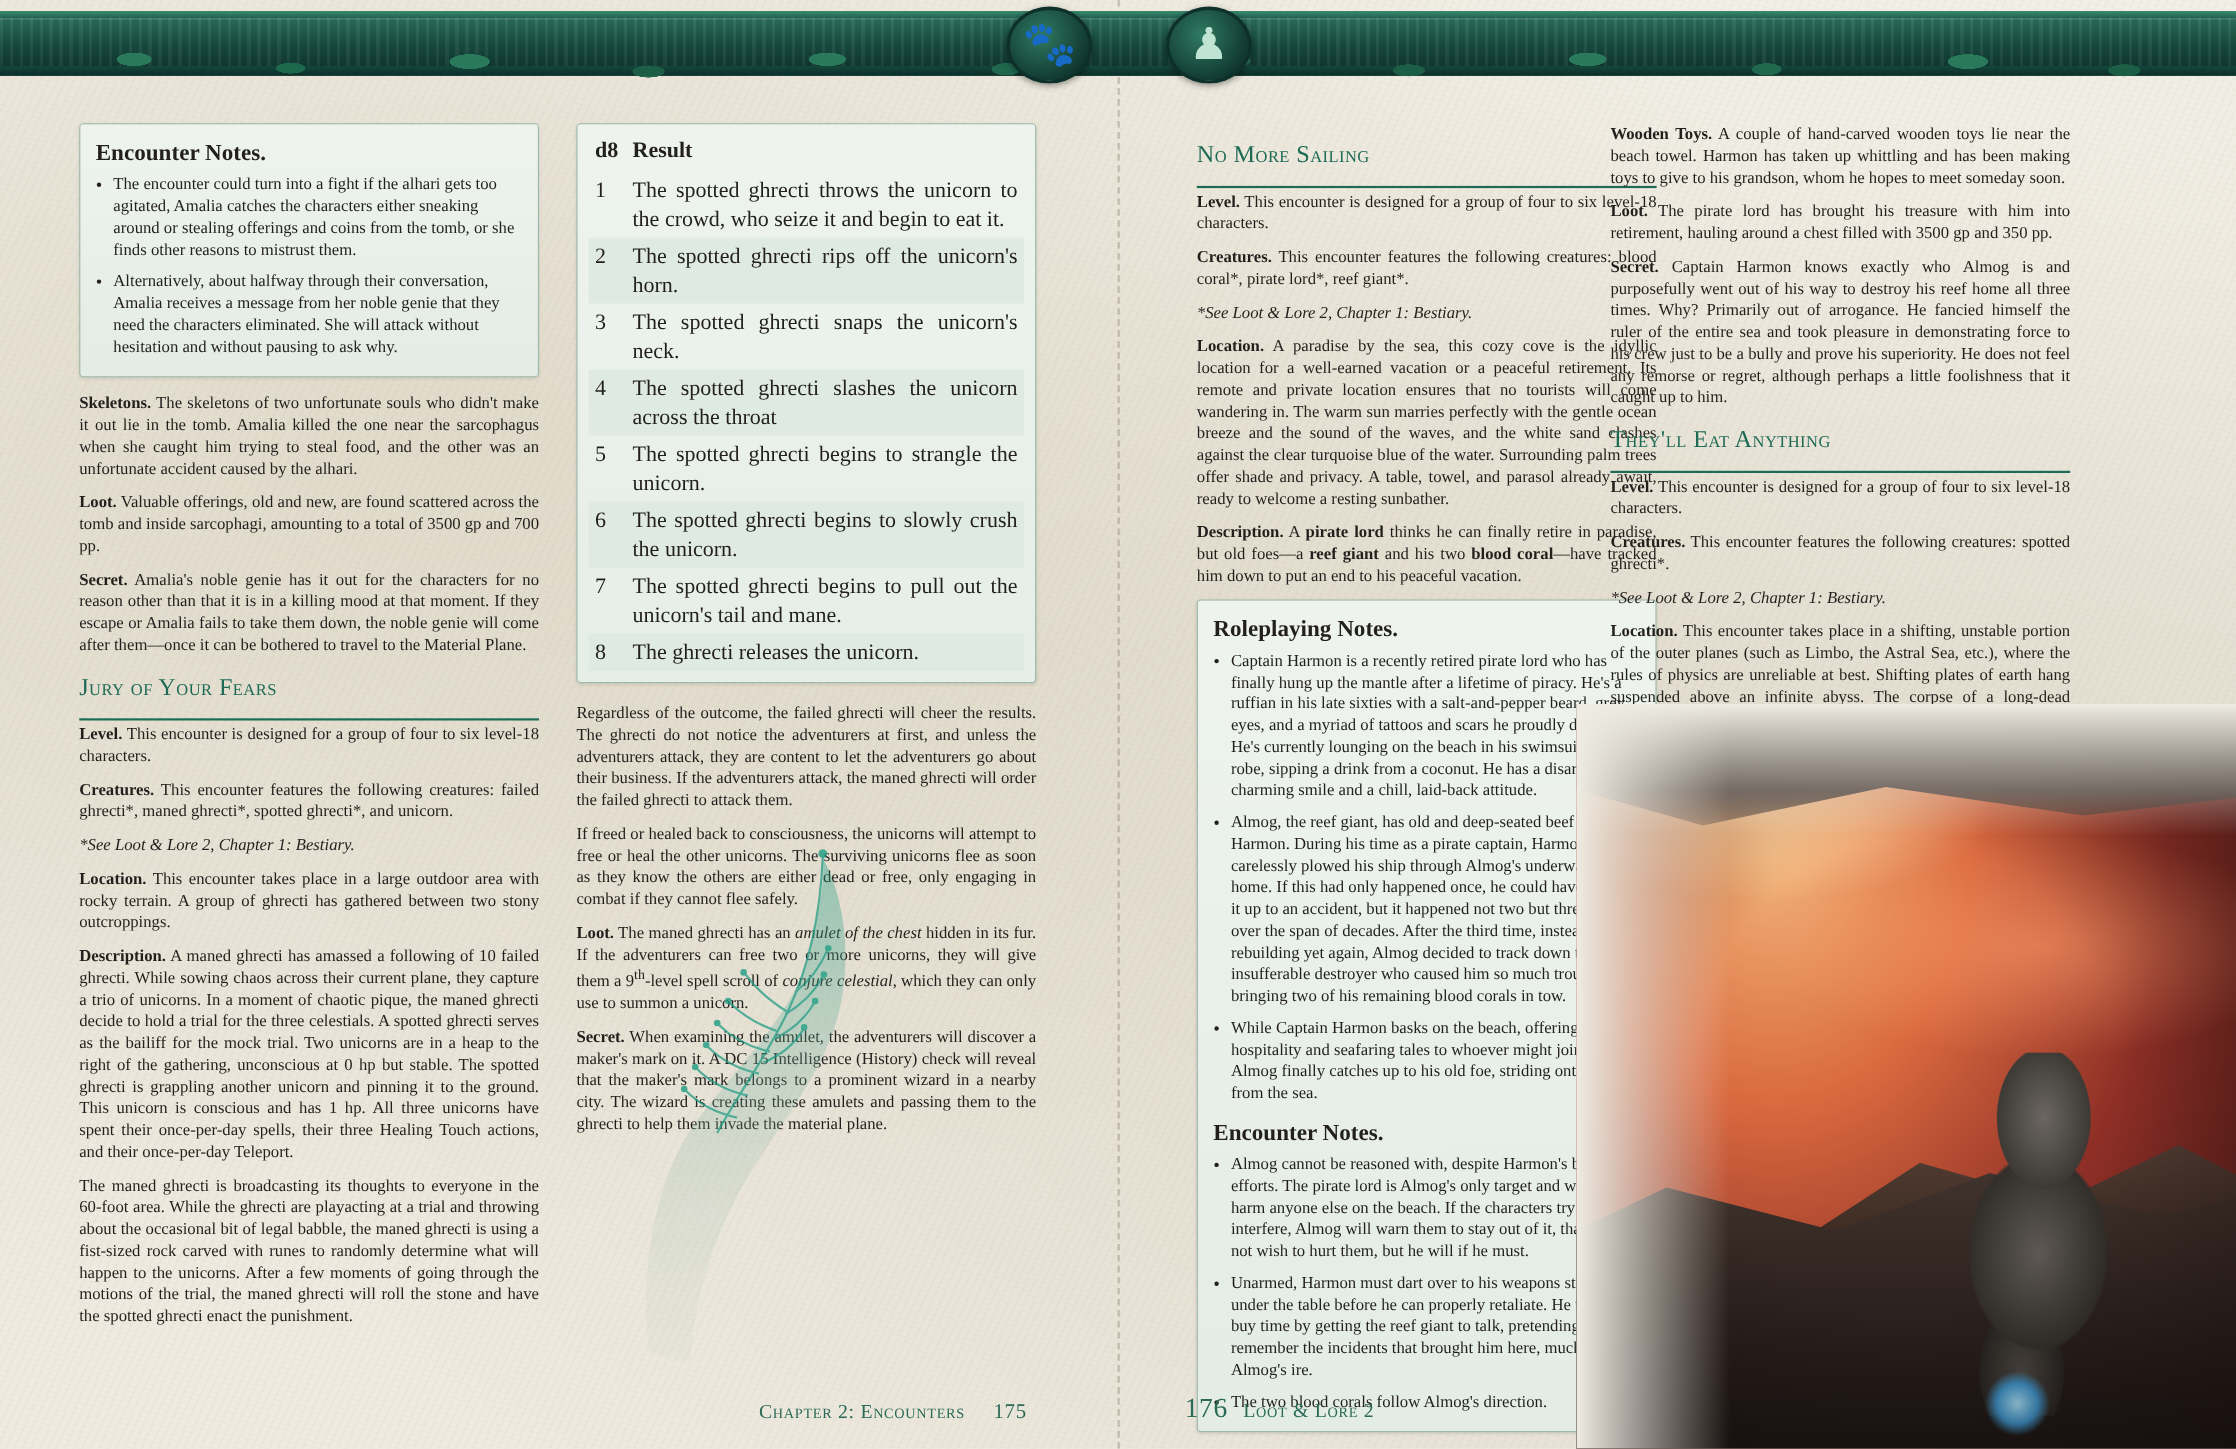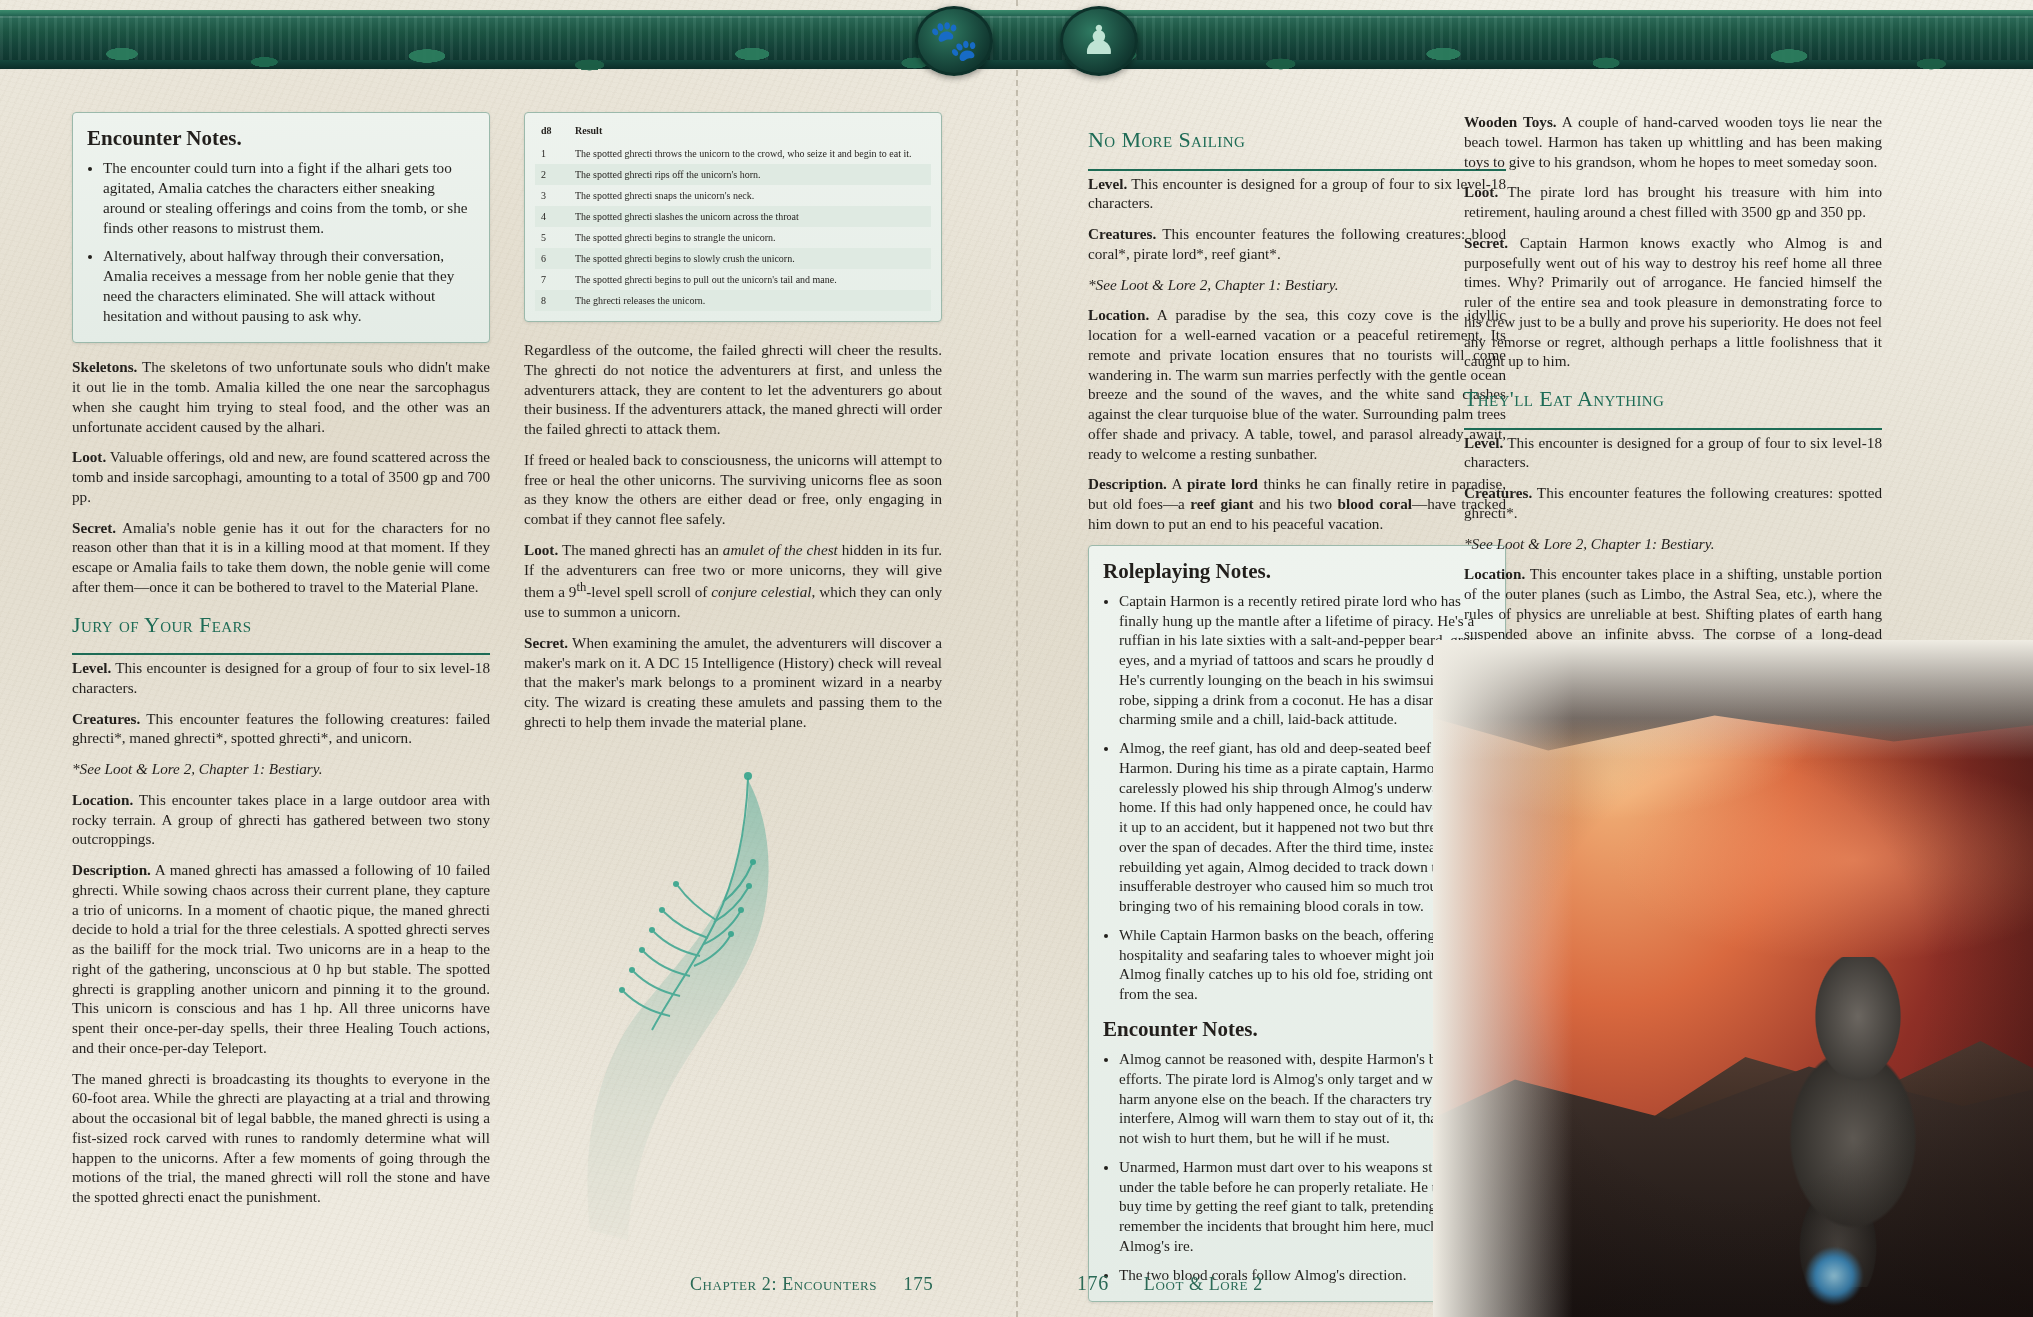--- a/index.html
+++ b/index.html
@@ -118,34 +118,34 @@
 
   
   .tbl-wrap {
     background: linear-gradient(180deg,#eef3ee,#e6eee8);
     border:1px solid #9bb9ab;
     border-radius:4px;
     padding:8px 10px 10px 10px;
     box-shadow: 0 1px 3px rgba(0,0,0,0.10);
     margin-bottom:18px;
   }
-  table { border-collapse:collapse; width:100%; font-size:10px; }
+  table { border-collapse:collapse; width:100%; font-size:20px; }
   th { text-align:left; font-weight:bold; padding:3px 6px 6px 6px; }
   td { padding:4px 6px; vertical-align:top; }
   td.num { width:34px; }
   tr.alt td { background:#dfeae2; }
 
   .pagefoot {
     position:absolute; bottom:22px; font-variant:small-caps;
     color:#2a6a56; font-size:18px; letter-spacing:0.6px;
   }
   .foot-left { left:690px; }
   .foot-left .pg { color:#2a6a56; margin-left:26px; font-size:19px;}
   .foot-right { left:1077px; }
-  .foot-right .pg { margin-right:35px; font-size:20px;}
+  .foot-right .pg { margin-right:14px; font-size:25px;}
 
   
   .art-fern {
     position:absolute; left:520px; top:760px; width:430px; height:500px;
     pointer-events:none; opacity:0.85;
   }
   .art-right {
     position:absolute; right:0; top:640px; width:600px; height:677px;
     overflow:hidden;
   }

